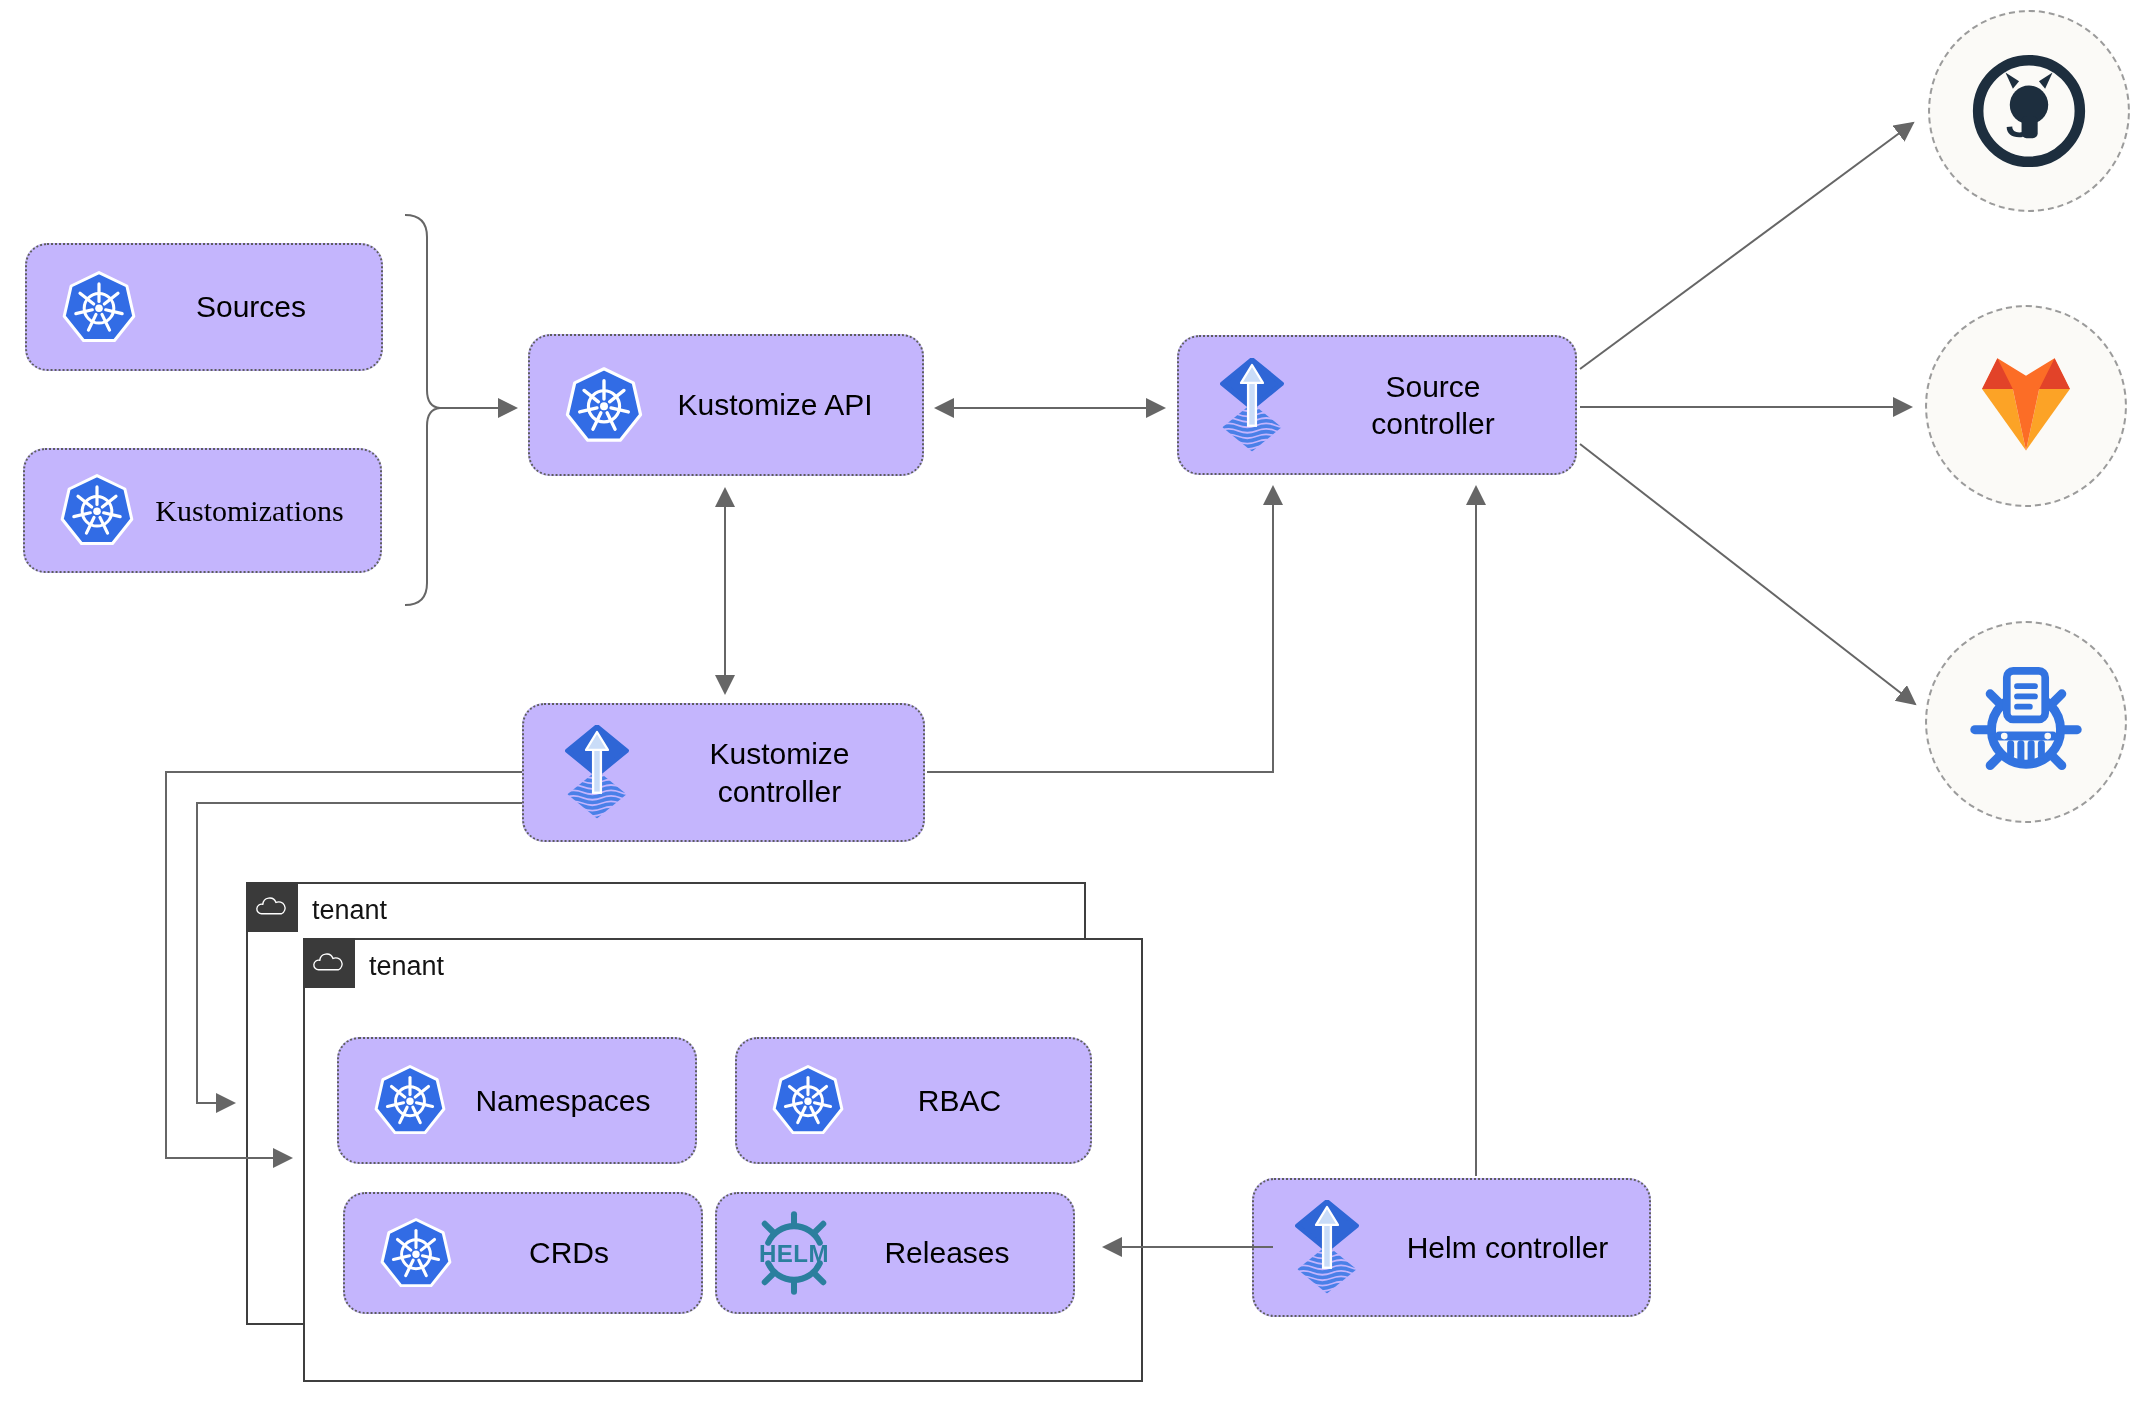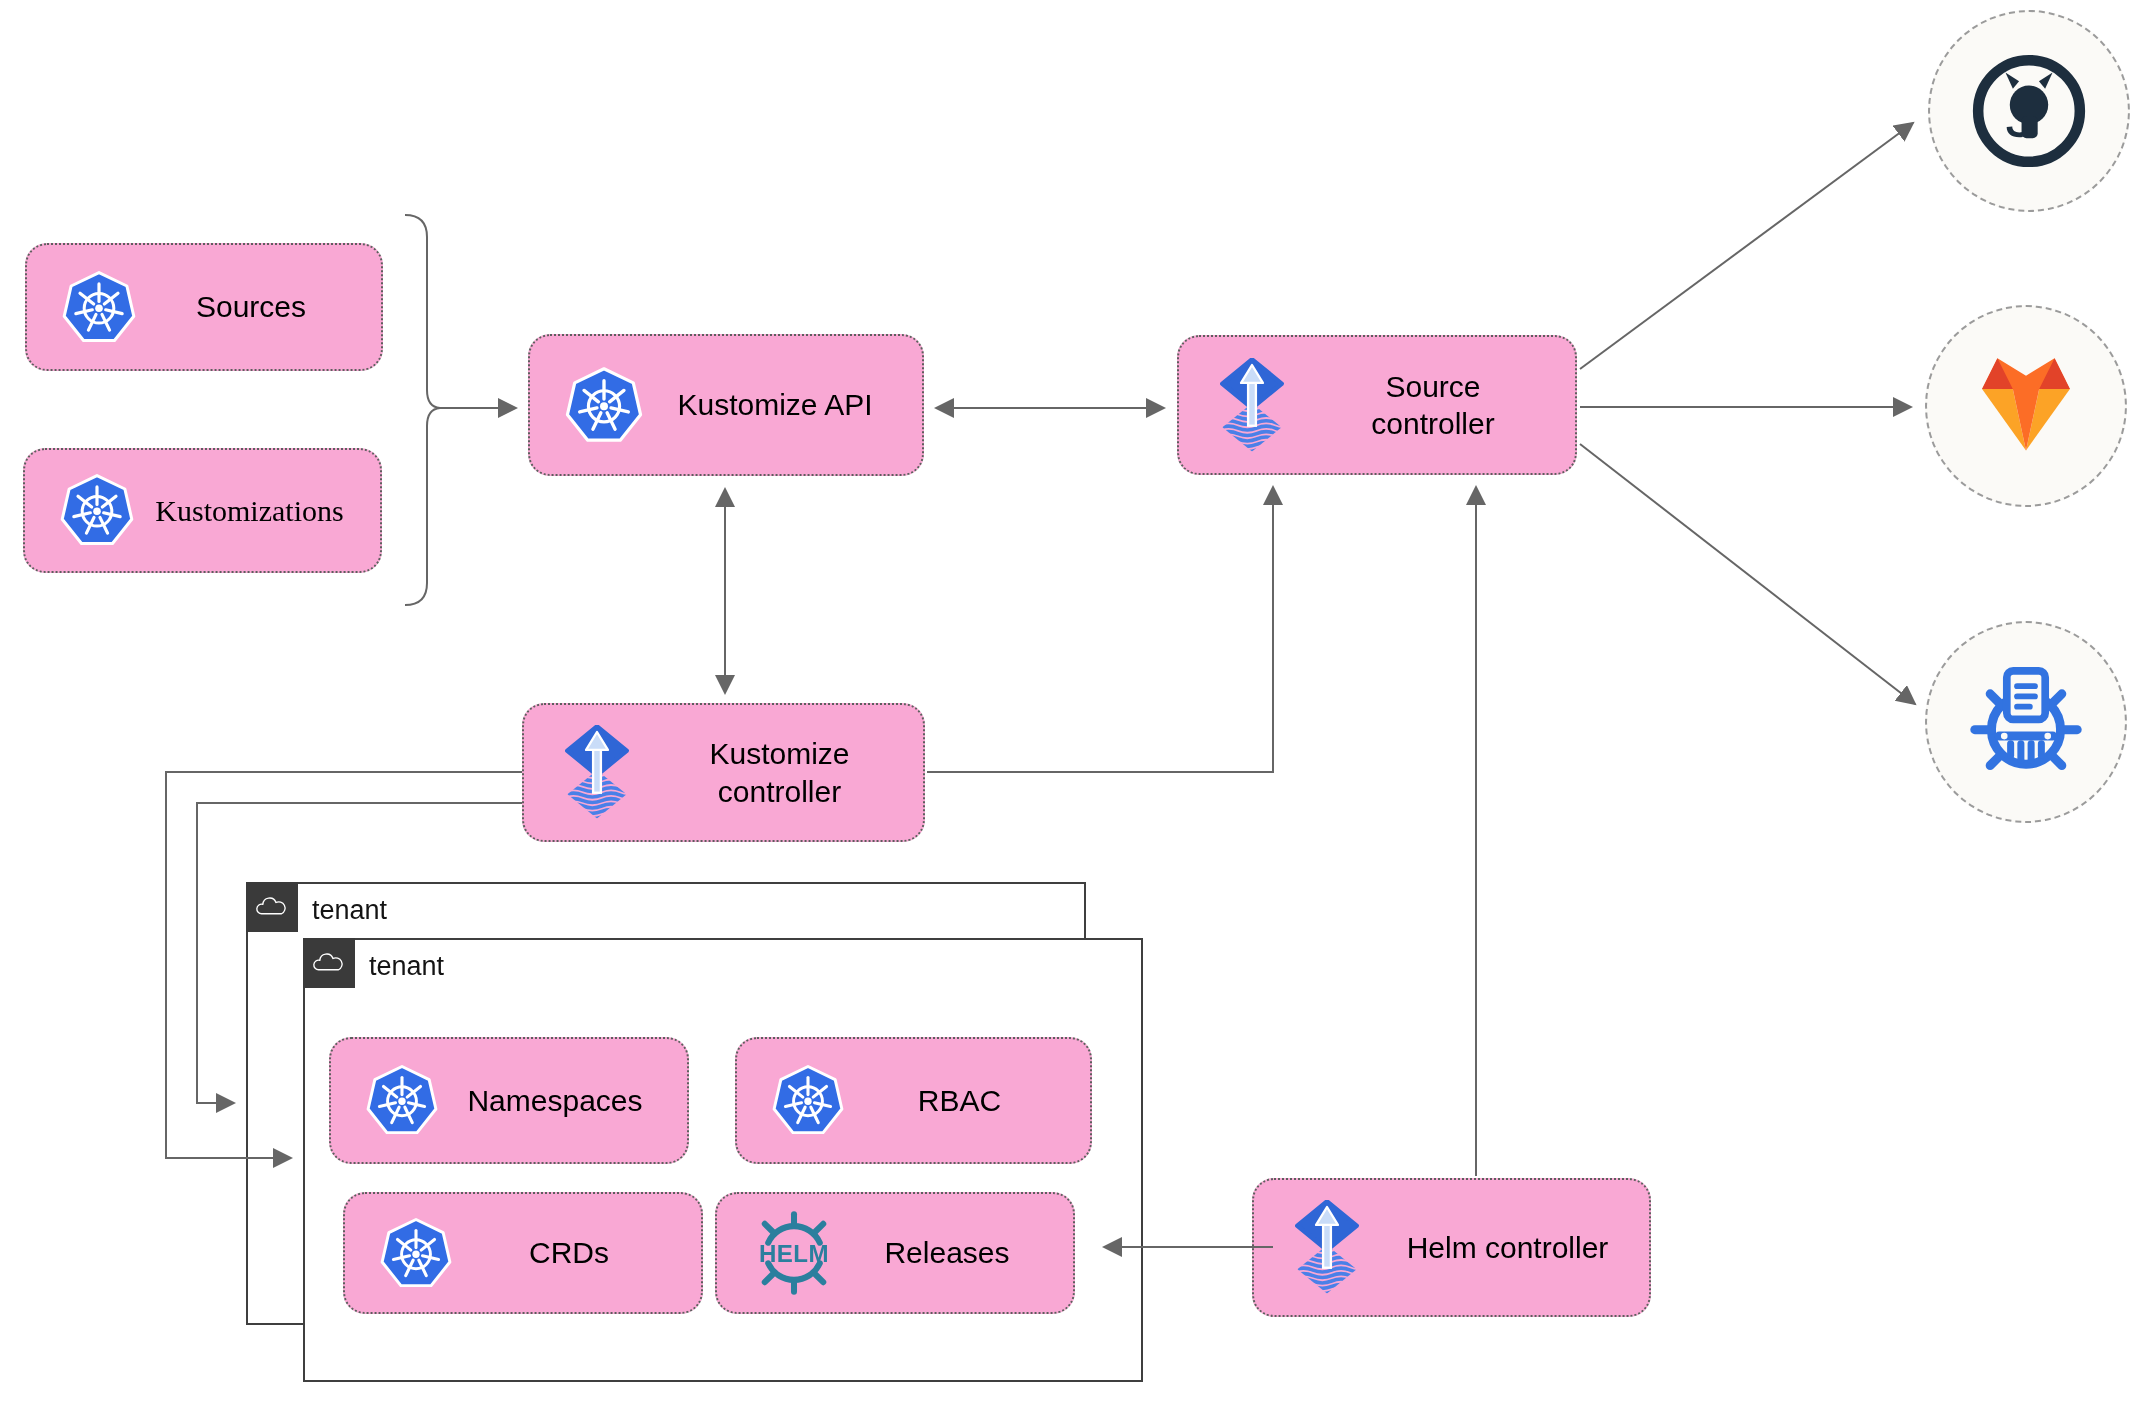--- a/index.html
+++ b/index.html
@@ -1,20 +1,20 @@
 <!DOCTYPE html>
 <html><head>
 <meta charset="utf-8">
 <style>
   html,body{margin:0;padding:0;background:#ffffff;}
   .stage{position:relative;width:2144px;height:1407px;background:#ffffff;overflow:hidden;
          font-family:"Liberation Sans", sans-serif;color:#000;}
 
   
-  .node{position:absolute;background:#f9a8d4;border:2px dotted #5e5e5e;border-radius:22px;
+  .node{position:absolute;background:#c4b5fd;border:2px dotted #5e5e5e;border-radius:22px;
         display:flex;align-items:center;box-sizing:border-box;justify-content:center;}
   .node .nicon{flex:0 0 auto;margin-left:34px;display:flex;align-items:center;}
   .node .label{flex:1;text-align:center;font-size:30px;line-height:1.25;color:#000;padding-right:16px;}
   .node--2line .label{padding:0;max-width:205px;margin:16px auto;}
 
   
   .tenant{position:absolute;background:#ffffff;border:2px solid #3f3f3f;box-sizing:border-box;}
   .tenant-header{position:absolute;top:-2px;left:-2px;width:52px;height:50px;background:#3a3a3a;
                  display:flex;align-items:center;justify-content:center;}
   .tenant-label{position:absolute;left:64px;top:11px;font-size:27px;color:#141414;}
@@ -149,21 +149,21 @@
   </div>
 
   <div class="tenant" style="left:303px;top:938px;width:840px;height:444px;">
     <div class="tenant-header">
       <svg width="36" height="24">
           <use href="#sym-cloud"></use>
         </svg>
     </div>
     <div class="tenant-label">tenant</div>
 
-    <div class="node" style="left:24px;top:97px;width:360px;height:127px;">
+    <div class="node" style="left:32px;top:97px;width:360px;height:127px;">
       <span class="nicon">
         <svg width="74" height="77">
             <use href="#sym-k8s"></use>
           </svg>
         </span>
       <span class="label">Namespaces</span>
     </div>
 
     <div class="node" style="left:38px;top:252px;width:360px;height:122px;">
       <span class="nicon">

